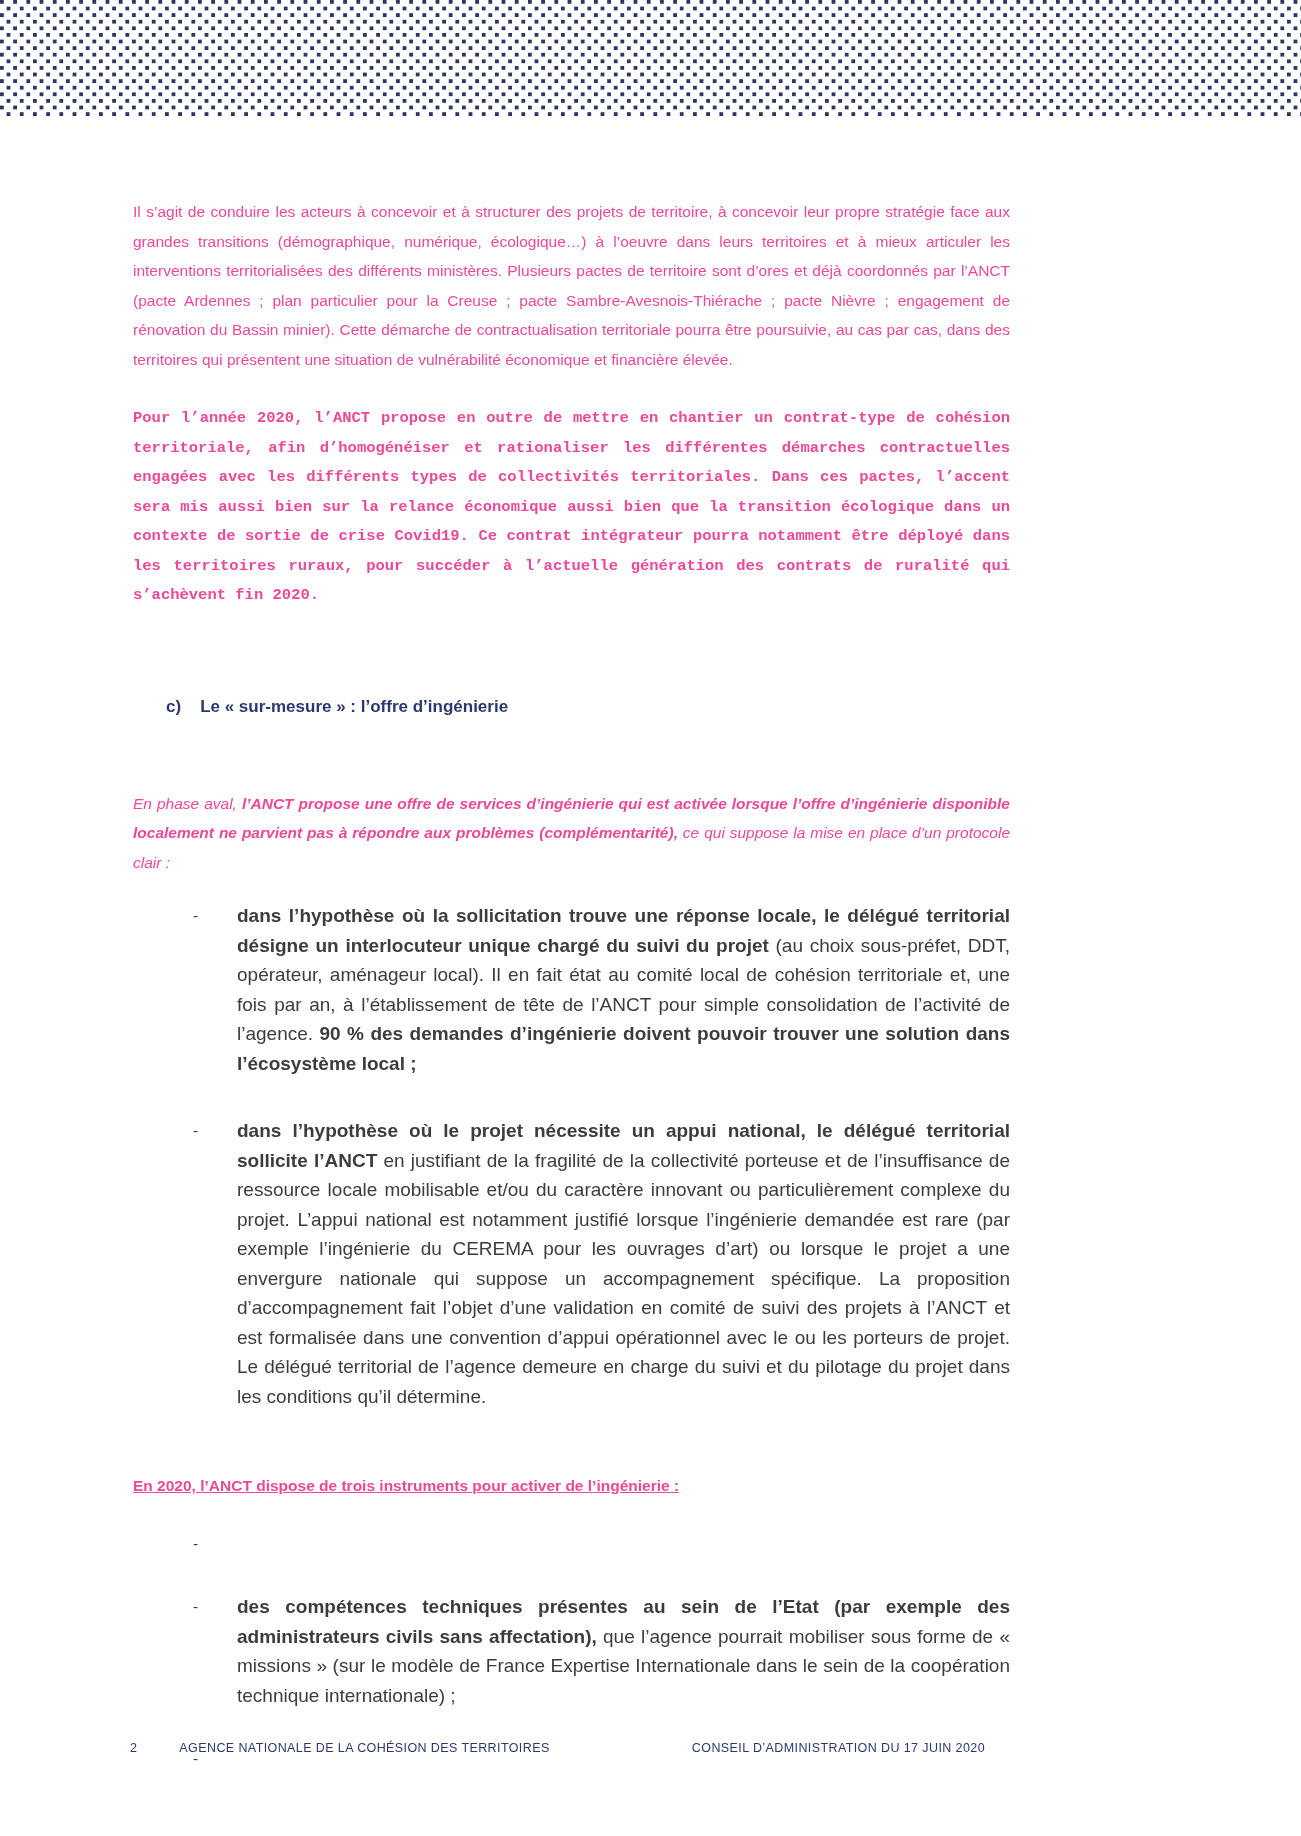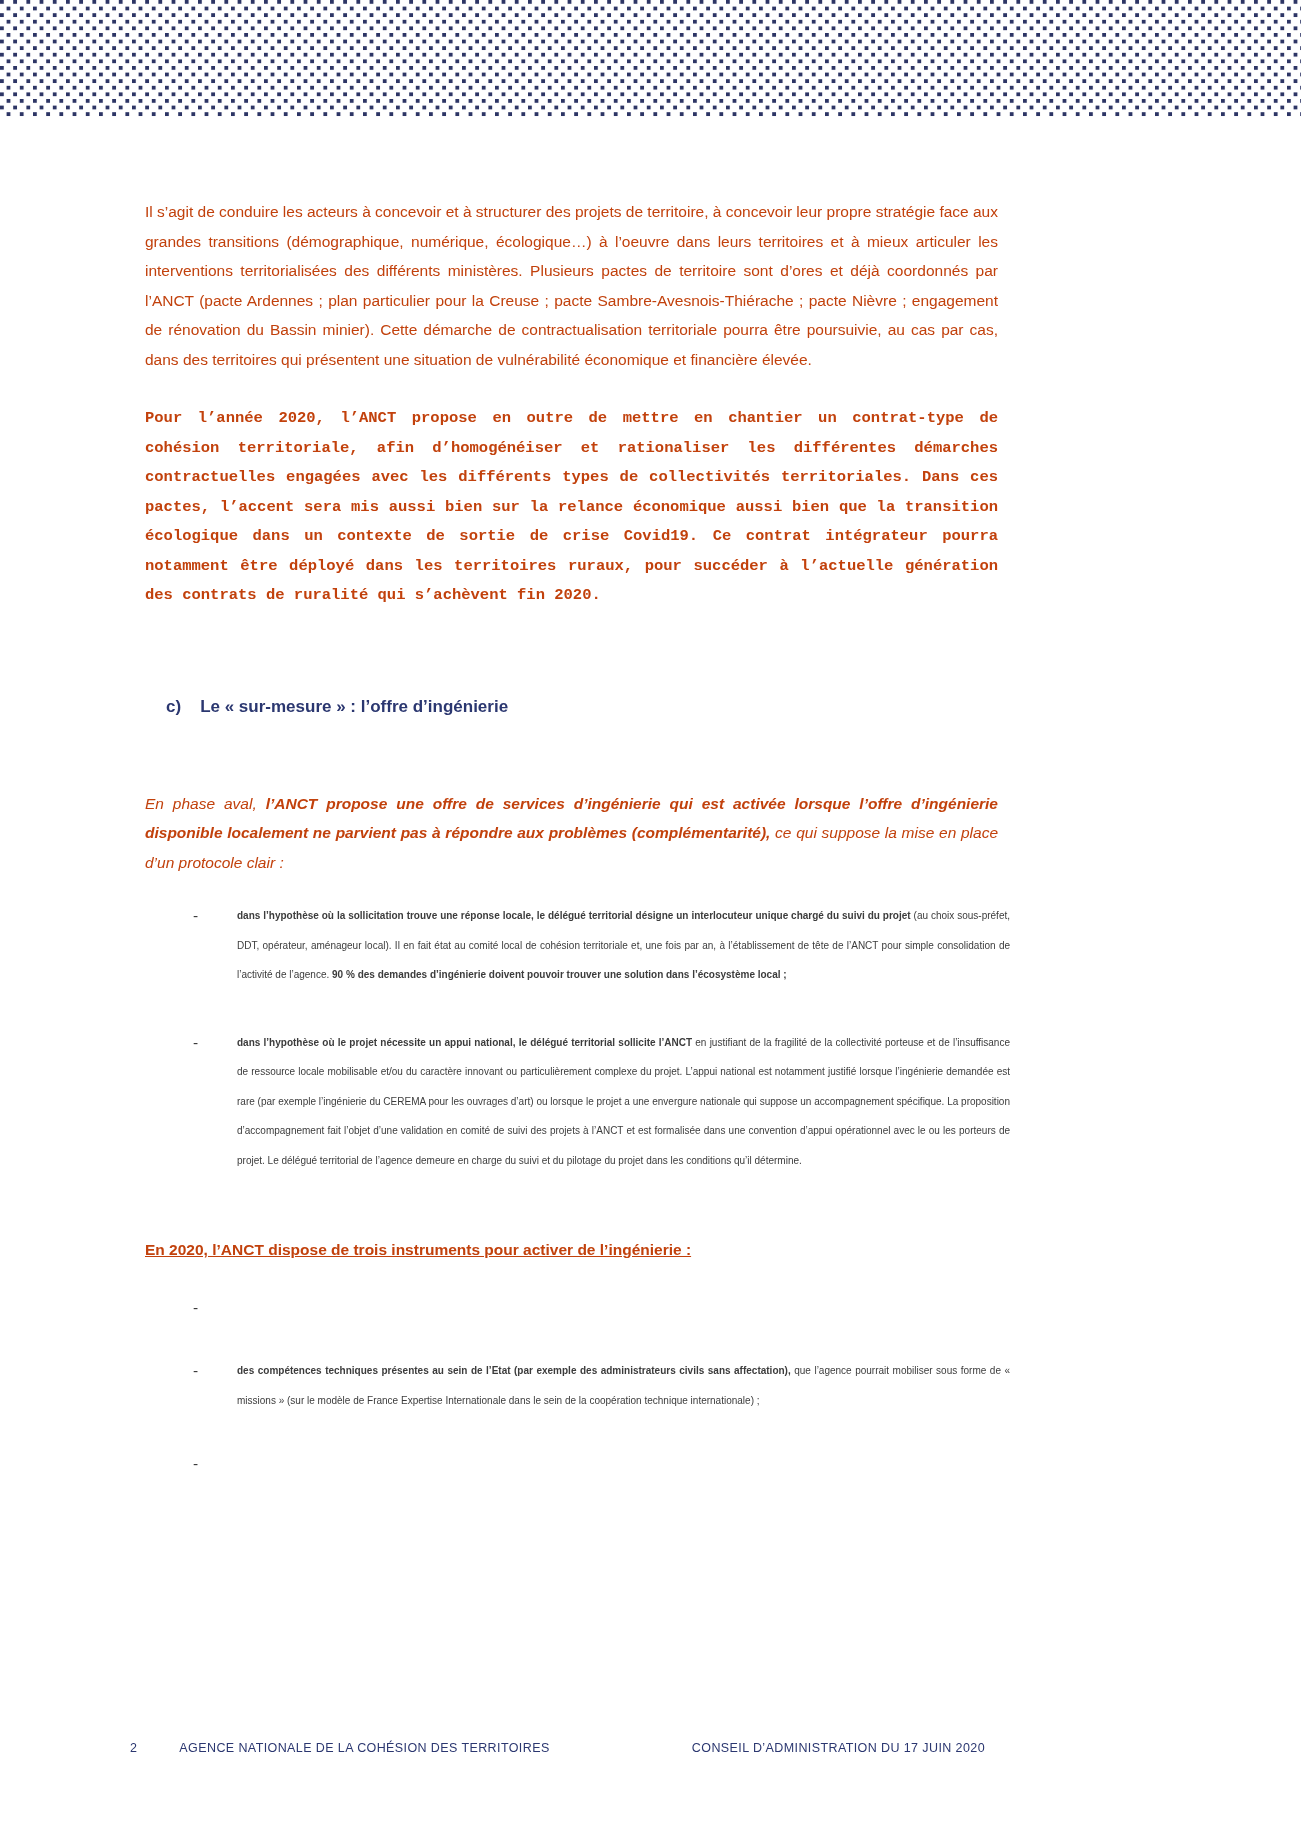--- a/index.html
+++ b/index.html
@@ -12,25 +12,25 @@
     font-family:"Liberation Sans","DejaVu Sans",sans-serif;
     color:#3c3c3c;
   }
   .dot-band{position:absolute;top:0;left:0;width:1301px;height:118px;line-height:0;}
   .content{
     position:absolute;
     left:133px;top:117px;
     width:877px;
   }
   .para{
-    margin:12px;
+    margin:0;
     font-size:15.5px;
     line-height:29.5px;
     text-align:justify;
-    color:#c2410c;
+    color:#ec4899;
   }
   .para.bold{font-weight:bold;}
   .p1{margin-top:80px;}
   .p2{margin-top:30px;font-family:Liberation Mono, monospace;}
   .heading{
     margin:84px 0 0 33px;
     display:flex;gap:19px;
     font-size:17px;font-weight:bold;
     color:#2b3770;
     line-height:24px;
@@ -44,21 +44,21 @@
     padding-left:60px;
     margin-top:38px;
   }
   .bullets .bullet:first-child{margin-top:0;}
   .bullets.instruments .bullet{margin-top:34px;}
   .bullets.instruments .bullet:first-child{margin-top:0;}
   .marker{
     font-size:15.5px;line-height:29.5px;color:#3c3c3c;
   }
   .bullet-text{
-    font-size:10px;line-height:29.5px;
+    font-size:19px;line-height:29.5px;
     text-align:justify;color:#3c3c3c;
   }
   .p4{margin-top:60px;text-decoration:underline;}
   .page-footer{
     position:absolute;
     top:1741px;left:130px;right:316px;
     display:flex;justify-content:space-between;align-items:baseline;
     color:#2b3770;
     font-size:12.5px;
     letter-spacing:0.4px;

